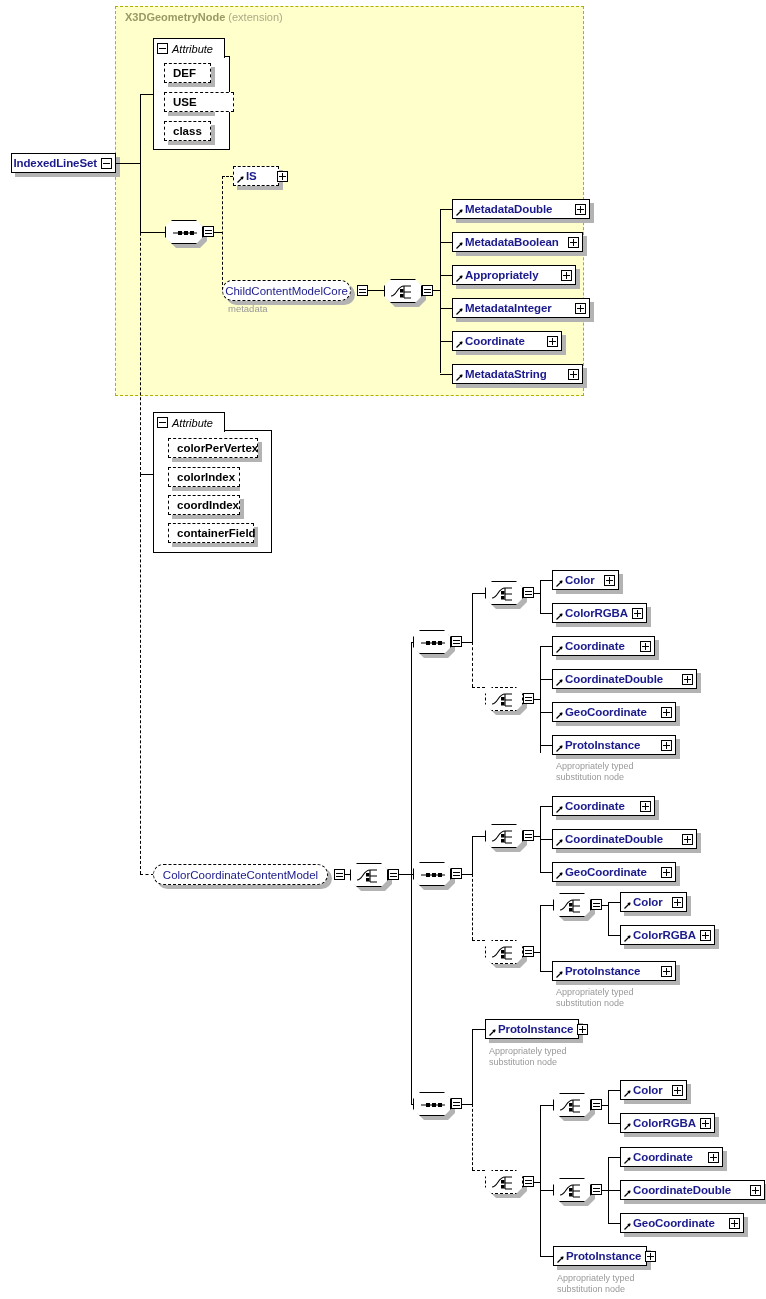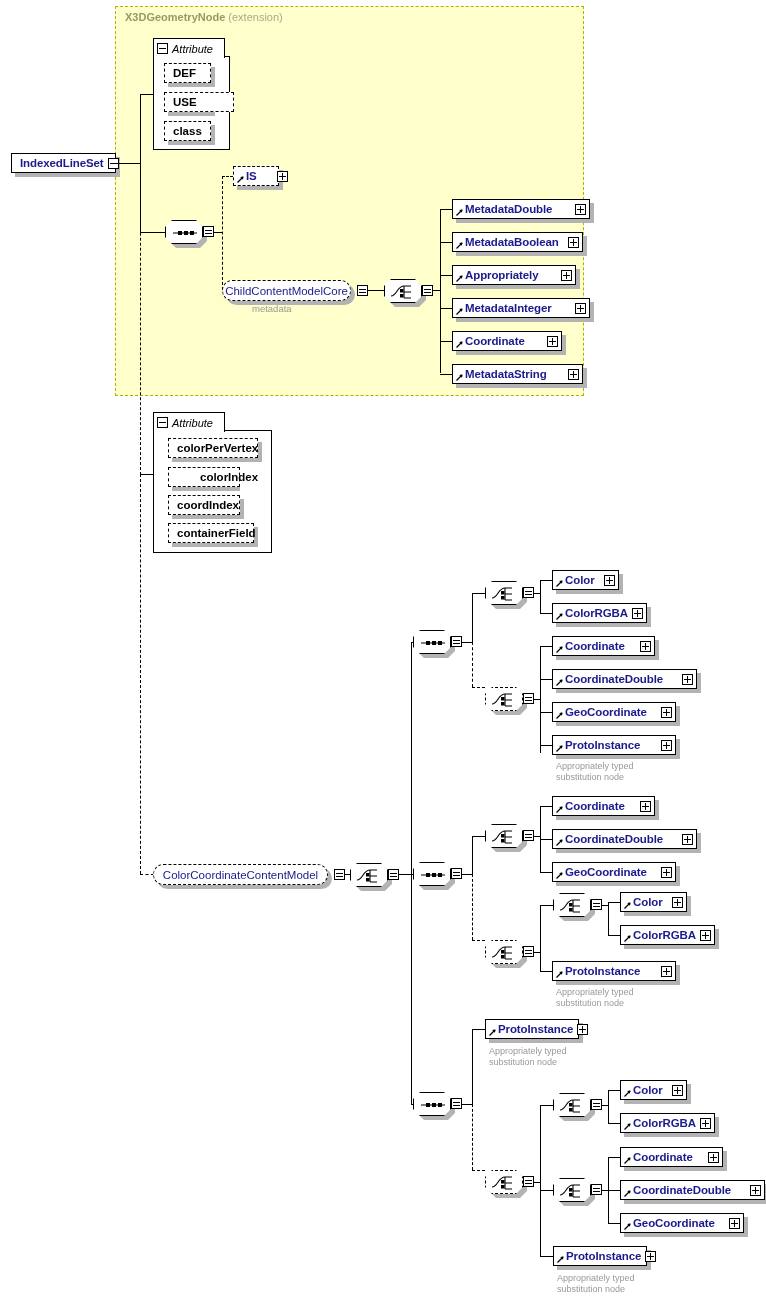--- a/index.html
+++ b/index.html
@@ -58,35 +58,35 @@
   
   .attr-panel{position:absolute;box-sizing:border-box;background:#fff;border:1px solid #000;}
   .attr-tab{position:absolute;box-sizing:border-box;background:#fff;border:1px solid #000;border-bottom:none;
             height:20px;display:flex;align-items:center;padding-left:3px;}
   .attr-tab .t{font-size:11px;font-style:italic;color:#000;margin-left:4px;}
   .attr-row{position:absolute;box-sizing:border-box;background:#fff;border:1px dashed #000;height:20px;
             display:flex;align-items:center;}
   .attr-row .lbl{font-size:11.5px;font-weight:bold;color:#000;padding-left:8px;white-space:nowrap;}
 
   .note{position:absolute;font-size:9px;color:#999999;line-height:11px;white-space:pre;}
-  .caption{position:absolute;font-size:9.5px;color:#999999;white-space:nowrap;margin-left:24px;}
+  .caption{position:absolute;font-size:9.5px;color:#999999;white-space:nowrap;}
 </style>
 </head>
 <body>
 
 <div id="stage">
 
   <div class="ext-box" style="left:115px;top:6px;width:469px;height:390px;"></div>
   <div class="ext-title" style="left:125px;top:11px;">
     <span>X3DGeometryNode</span>
     <span class="sub">(extension)</span>
   </div>
 
   <div class="nb-shadow" style="left:15px;top:157px;width:105px;height:20px;"></div>
-  <div class="nb" style="left:11px;top:153px;width:105px;">
+  <div class="nb" style="left:11px;top:153px;width:105px;justify-content:flex-end;">
     <span class="lbl" style="padding-left:8px;">IndexedLineSet</span>
     <span class="hnd"></span>
   </div>
 
   <div class="ln h" style="left:116px;top:163px;width:25px;"></div>
   <div class="ln v" style="left:140px;top:94px;height:70px;"></div>
   <div class="ln h" style="left:140px;top:94px;width:13px;"></div>
   <div class="ln v" style="left:140px;top:163px;height:70px;"></div>
   <div class="ln h" style="left:140px;top:232px;width:25px;"></div>
 
@@ -230,21 +230,21 @@
   <div class="attr-panel" style="left:153px;top:430px;width:119px;height:123px;"></div>
   <div class="attr-tab" style="left:153px;top:412px;width:72px;">
     <span class="hnd" style="position:relative;"></span>
     <span class="t">Attribute</span>
   </div>
   <div class="nb-shadow" style="left:172px;top:442px;width:90px;height:20px;"></div>
   <div class="attr-row" style="left:168px;top:438px;width:90px;">
     <span class="lbl">colorPerVertex</span>
   </div>
   <div class="nb-shadow" style="left:172px;top:471px;width:68px;height:20px;"></div>
-  <div class="attr-row" style="left:168px;top:467px;width:72px;padding-left:23px;">
+  <div class="attr-row" style="left:168px;top:467px;width:72px;">
     <span class="lbl">colorIndex</span>
   </div>
   <div class="nb-shadow" style="left:172px;top:499px;width:72px;height:20px;"></div>
   <div class="attr-row" style="left:168px;top:495px;width:72px;">
     <span class="lbl">coordIndex</span>
   </div>
   <div class="nb-shadow" style="left:172px;top:527px;width:86px;height:20px;"></div>
   <div class="attr-row" style="left:168px;top:523px;width:86px;">
     <span class="lbl">containerField</span>
   </div>

